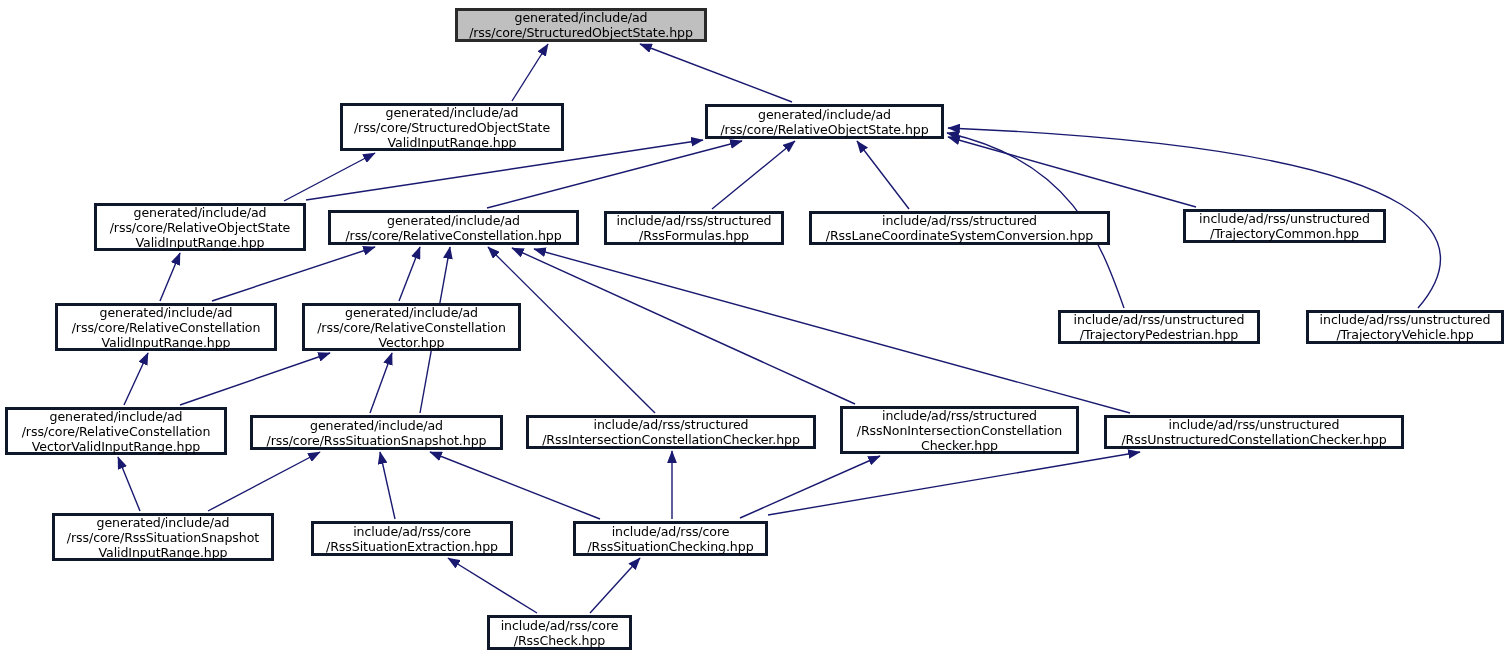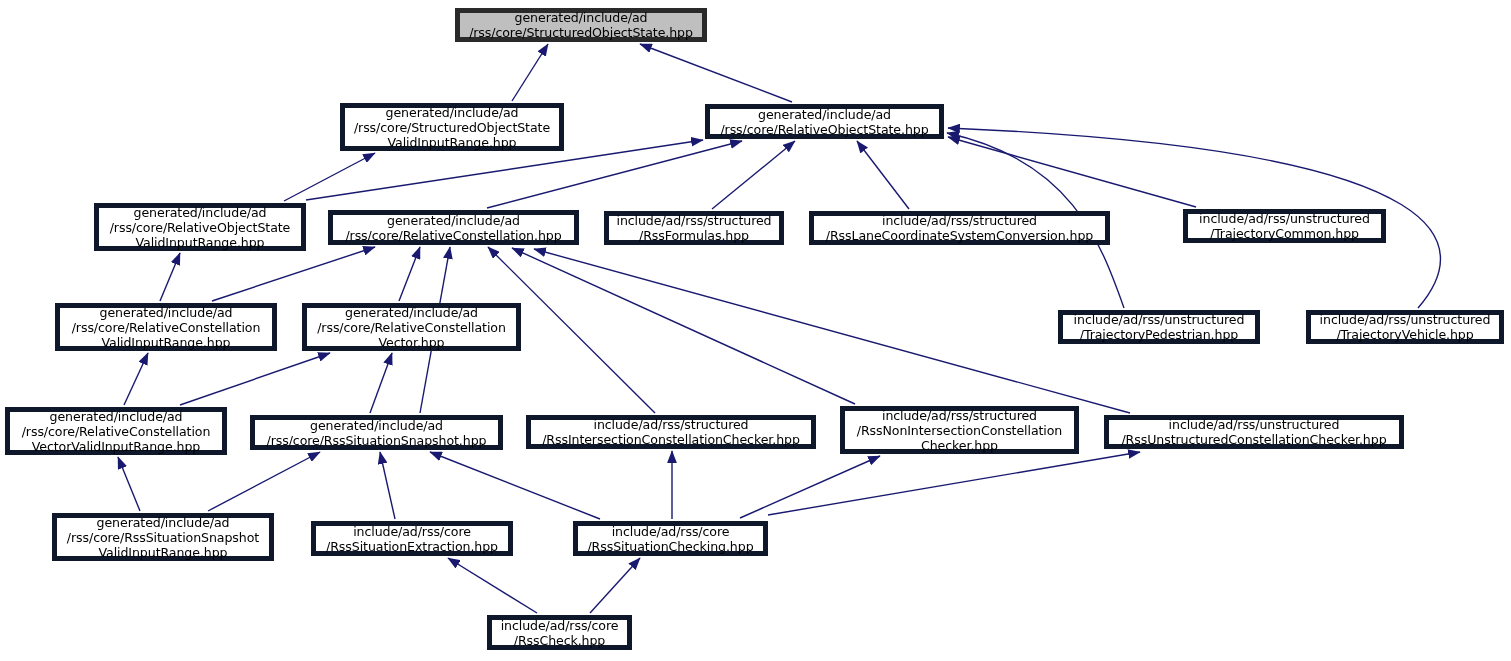--- a/index.html
+++ b/index.html
@@ -19,21 +19,21 @@
     position: absolute;
     left: 0;
     top: 0;
     width: 1511px;
     height: 661px;
     pointer-events: none;
   }
   .node {
     position: absolute;
     box-sizing: border-box;
-    border: 5px solid #0f172a;
+    border: 3px solid #0f172a;
     background: #ffffff;
     color: #000000;
     font-size: 12.6px;
     line-height: 15px;
     text-align: center;
     display: flex;
     align-items: center;
     justify-content: center;
     white-space: pre;
     letter-spacing: -0.1px;

